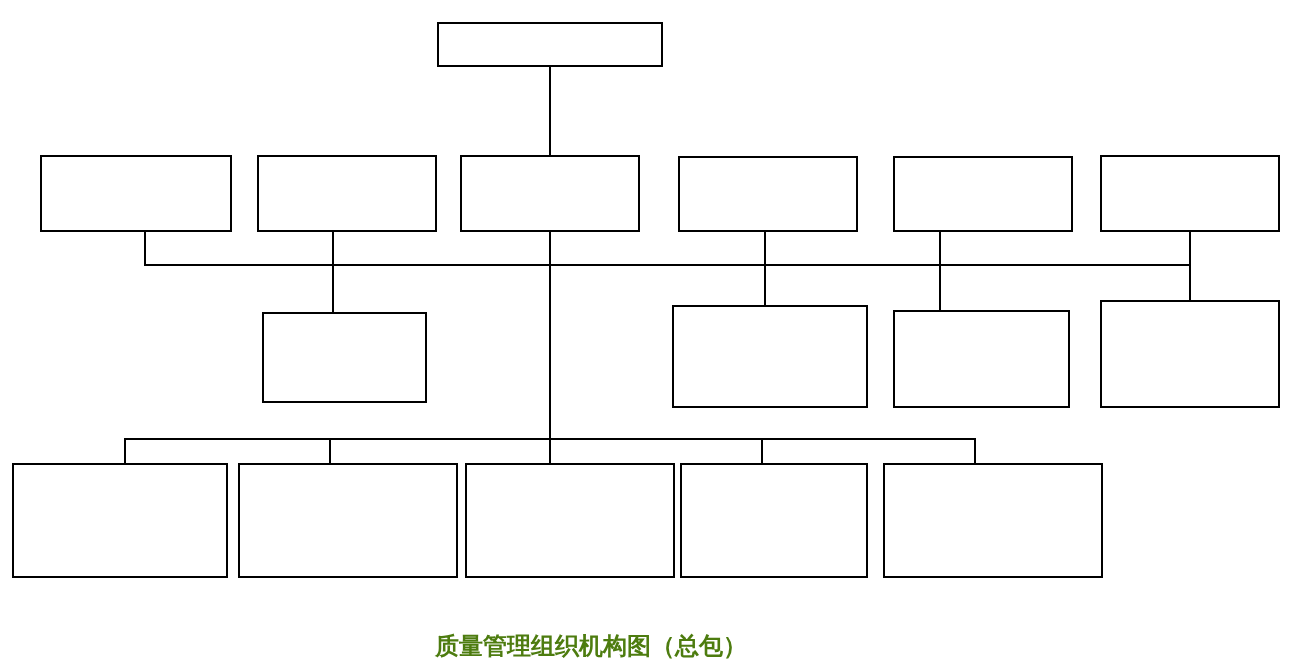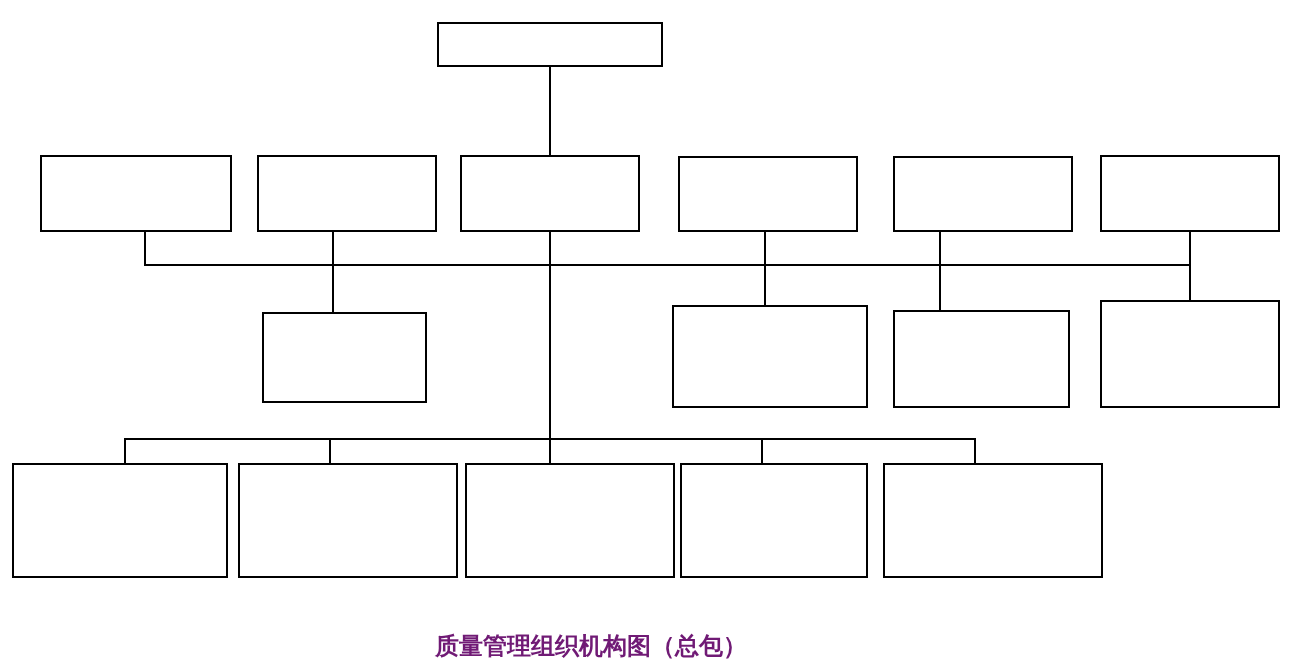--- a/index.html
+++ b/index.html
@@ -30,21 +30,21 @@
     background: #000000;
   }
   .caption {
     position: absolute;
     top: 630px;
     left: 0;
     width: 1182px;
     text-align: center;
     font-size: 24px;
     font-weight: bold;
-    color: #701a75;
+    color: #4d7c0f;
   }
 </style>
 </head>
 <body>
 
 <div class="canvas">
 
   <div class="box" style="left:437px; top:22px; width:226px; height:45px;"></div>
 
   <div class="box" style="left:40px; top:155px; width:192px; height:77px;"></div>

